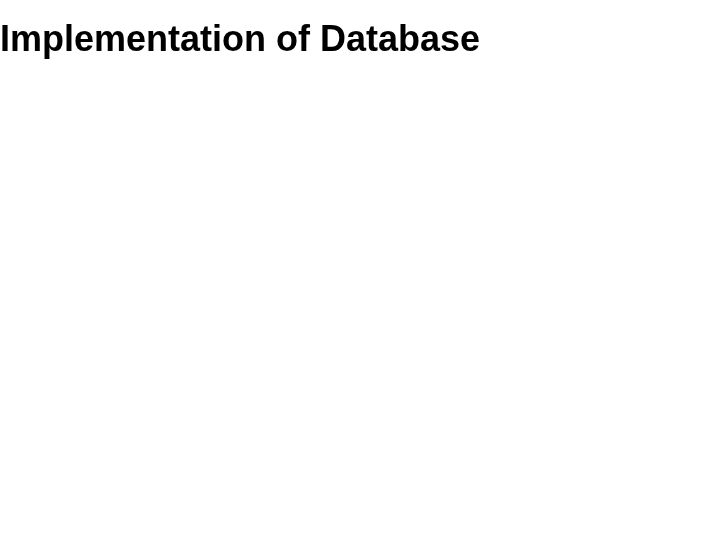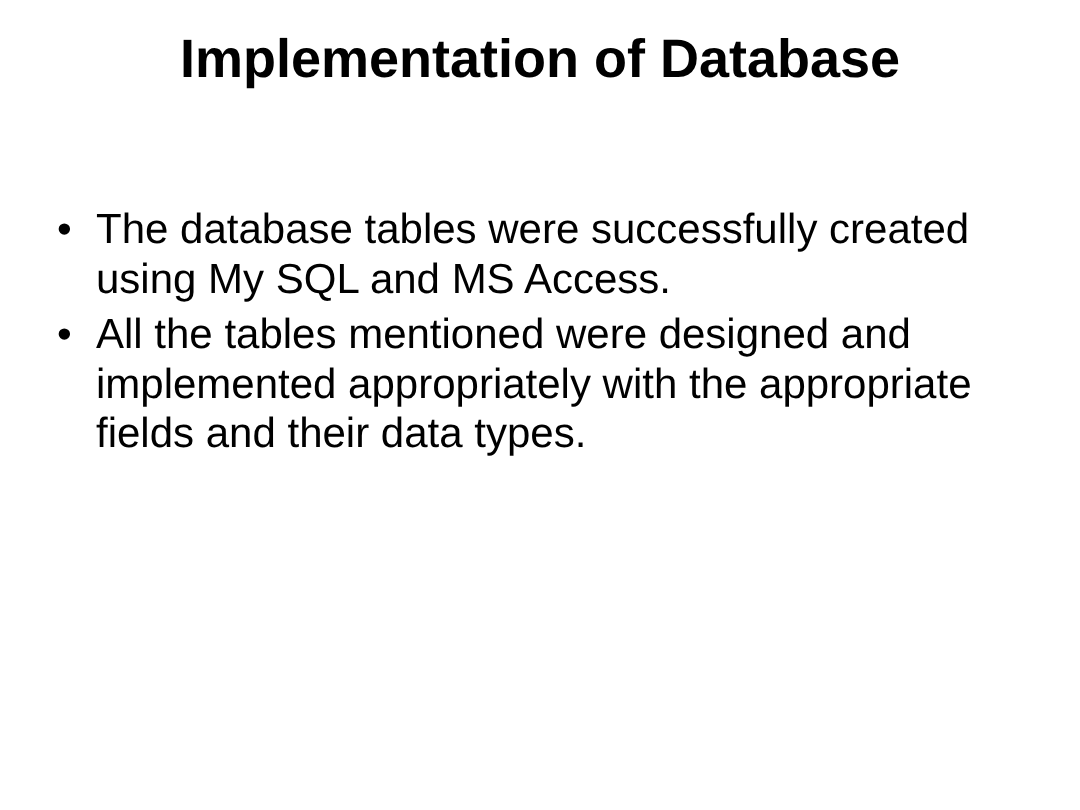--- a/index.html
+++ b/index.html
@@ -15,21 +15,21 @@
     width: 720px;
     height: 540px;
     box-sizing: border-box;
     position: relative;
   }
   .title {
     position: absolute;
     top: 18px;
     left: 0;
     width: 100%;
-    text-align: center;
+    text-align: left;
     font-size: 36px;
     font-weight: bold;
     letter-spacing: 0px;
   }
   .body {
     position: absolute;
     top: 136px;
     left: 34px;
     right: 60px;
   }
@@ -52,19 +52,13 @@
     top: 0;
     font-size: 28px;
     line-height: 1.18;
   }
 </style>
 </head>
 <body>
 
 <div class="slide">
   <div class="title">Implementation of Database</div>
-  <div class="body">
-    <ul class="bullets">
-      <li>The database tables were successfully created using My SQL and MS Access.</li>
-      <li>All the tables mentioned were designed and implemented appropriately with the appropriate fields and their data types.</li>
-    </ul>
-  </div>
 </div>
 
 </body></html>

